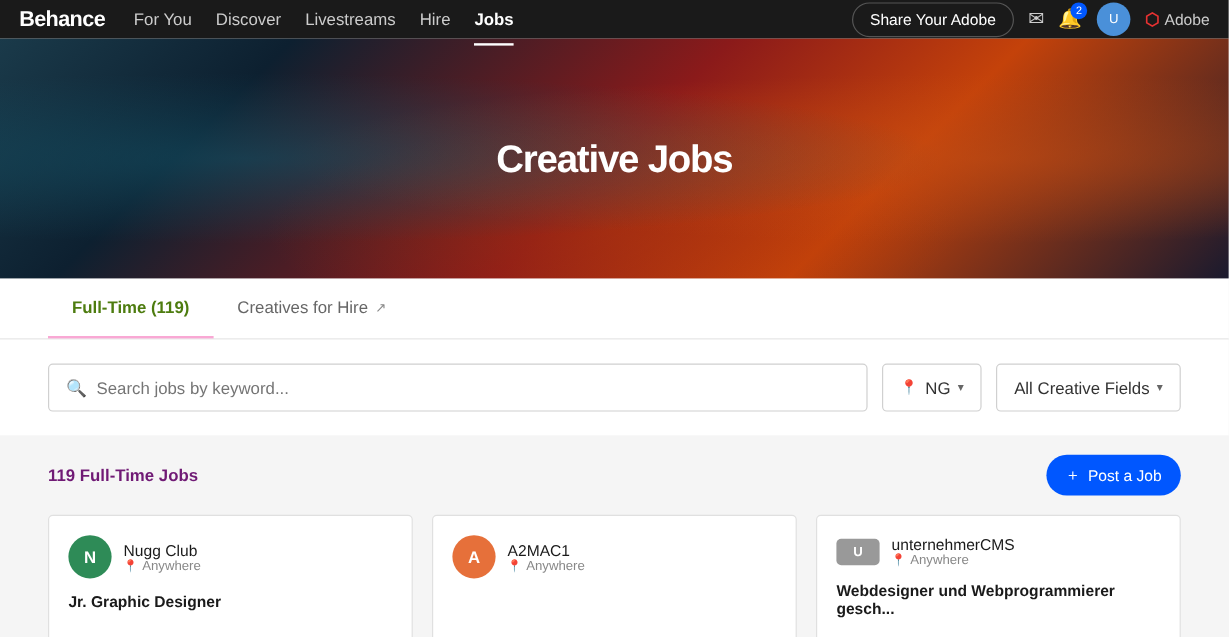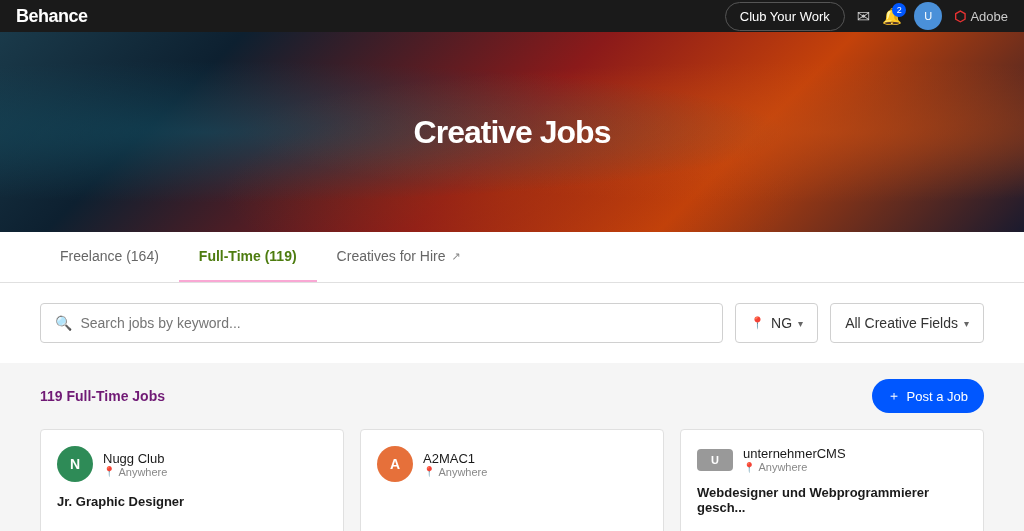--- a/index.html
+++ b/index.html
@@ -309,22 +309,29 @@
       margin-bottom: 6px;
     }
   </style>
 </head>
 <body>
 
 <nav class="navbar">
   <div class="navbar-brand">
     <span>Behance</span>
   </div>
+  <ul class="nav-links">
+    <li class=""><a href="#">For You</a></li>
+    <li class=""><a href="#">Discover</a></li>
+    <li class=""><a href="#">Livestreams</a></li>
+    <li class=""><a href="#">Hire</a></li>
+    <li class="active"><a href="#">Jobs</a></li>
+  </ul>
   <div class="navbar-right">
-    <button class="share-btn">Club Your Work</button>
+    <button class="share-btn">Share Your Adobe</button>
     <button class="icon-btn">
       <span>✉</span>
     </button>
     <button class="icon-btn">
       <span>🔔</span>
       <span class="notification-badge">2</span>
     </button>
     <div class="avatar">U</div>
     <div class="adobe-logo">
       <span style="color:#e83232; font-weight:bold; font-size:14px;">⬡</span>
@@ -332,23 +339,20 @@
     </div>
   </div>
 </nav>
 
 <div class="hero">
   <h1 class="hero-title">Creative Jobs</h1>
 </div>
 
 <div class="tabs-section">
   <ul class="tabs-list">
-    <li class="tab-item">
-      <a href="#">Freelance (164)</a>
-    </li>
     <li class="tab-item active">
       <a href="#">Full-Time (119)</a>
     </li>
     <li class="tab-item">
       <a href="#">
         <span>Creatives for Hire</span>
         <span class="ext-icon">↗</span>
       </a>
     </li>
   </ul>

